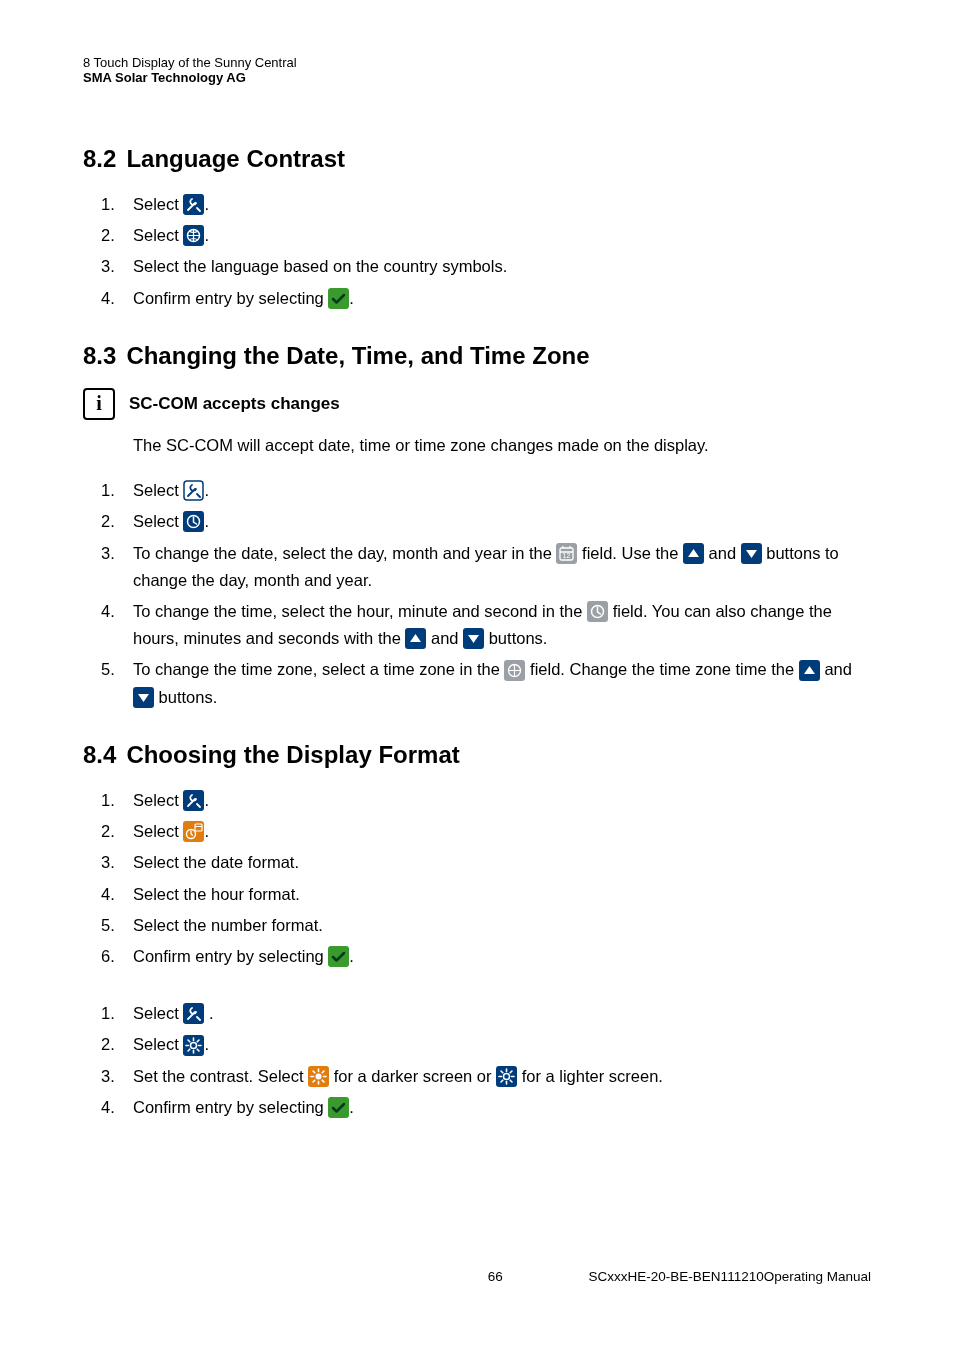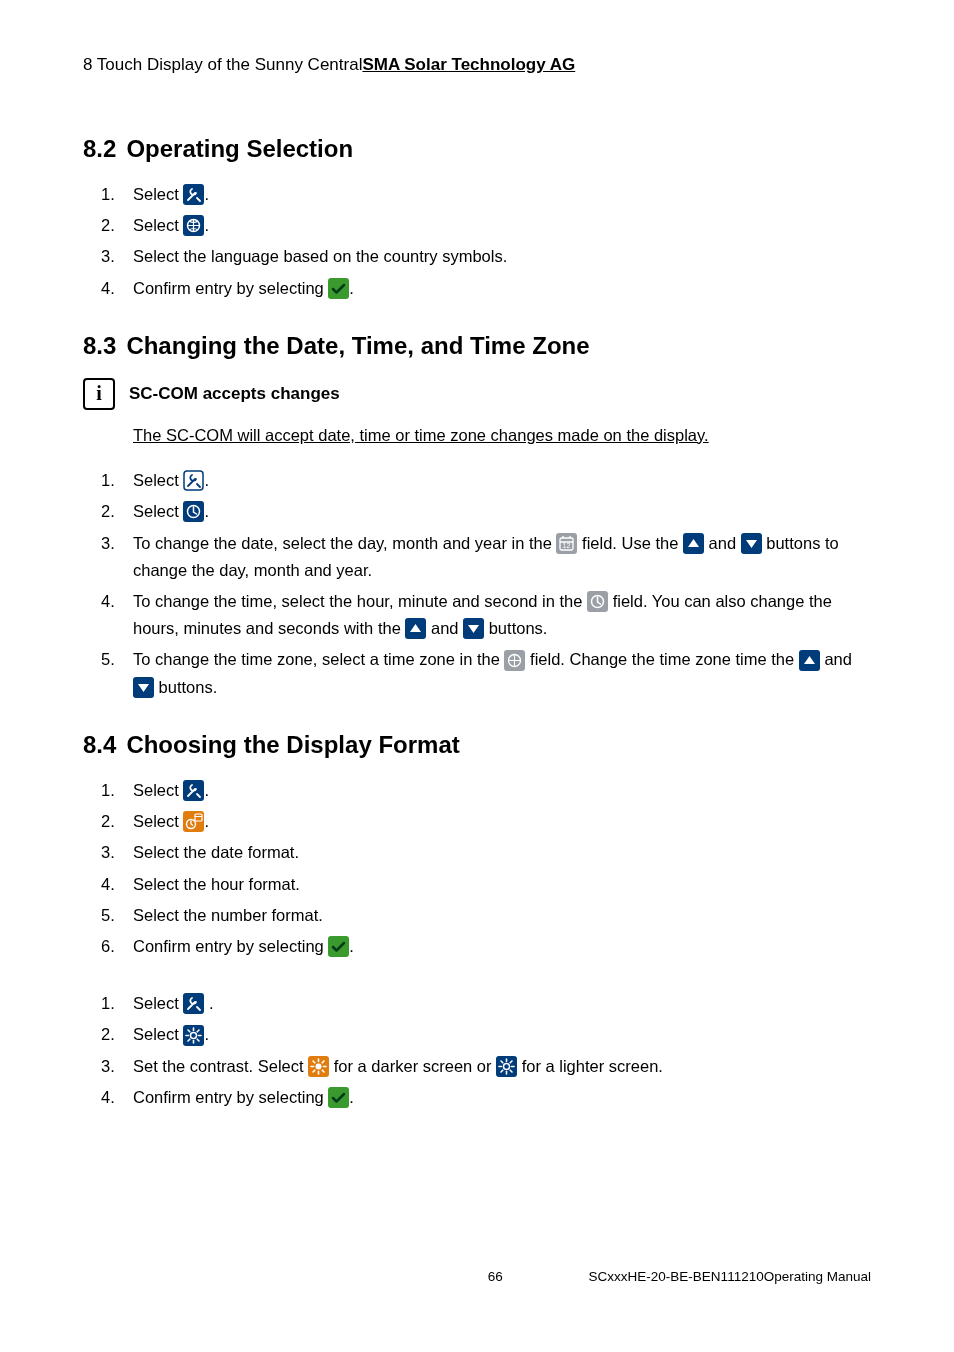--- a/index.html
+++ b/index.html
@@ -11,25 +11,26 @@
     color: #000;
     position: relative;
     background: #fff;
   }
   .page {
     padding: 55px 83px 0 83px;
     box-sizing: border-box;
   }
   .header {
     display: flex;
-    justify-content: flex-start;
-    font-size: 17px;
+    justify-content: flex-end;
+    font-size: 13px;
     margin-bottom: 60px;
-  }
-  .header-right { font-weight: bold; text-decoration: underline; }
+    flex-direction: column;
+  }
+  .header-right { font-weight: bold; }
   h2 {
     font-size: 24px;
     font-weight: bold;
     margin: 0 0 18px 0;
   }
   h2 .secno { margin-right: 10px; text-align: center; }
   ol.steps {
     list-style: none;
     padding: 0;
     margin: 0 0 30px 0;
@@ -66,21 +67,20 @@
   }
   .info-title {
     font-weight: bold;
     font-size: 17px;
     text-align: right;
   }
   .info-body {
     font-size: 16.5px;
     margin: 0 0 18px 50px;
     line-height: 1.65;
-    text-decoration: underline;
   }
   .ico {
     display: inline-flex;
     vertical-align: middle;
     width: 21px;
     height: 21px;
     border-radius: 3px;
     align-items: center;
     justify-content: center;
     position: relative;
@@ -188,21 +188,21 @@
 </svg>
 
 <div class="page">
 
   <div class="header">
     <span>8  Touch Display of the Sunny Central</span>
     <span class="header-right">SMA Solar Technology AG</span>
   </div>
 
   <h2>
-    <span class="secno">8.2</span><span>Operating Selection</span>
+    <span class="secno">8.2</span><span>Language Contrast</span>
   </h2>
   <ol class="steps">
     <li><span class="num">1.</span>
       <span>Select </span><span class="ico">
           <svg width="21" height="21">
             <use href="#i-tools"></use>
           </svg>
         </span><span>.</span>
     </li>
     <li><span class="num">2.</span>

